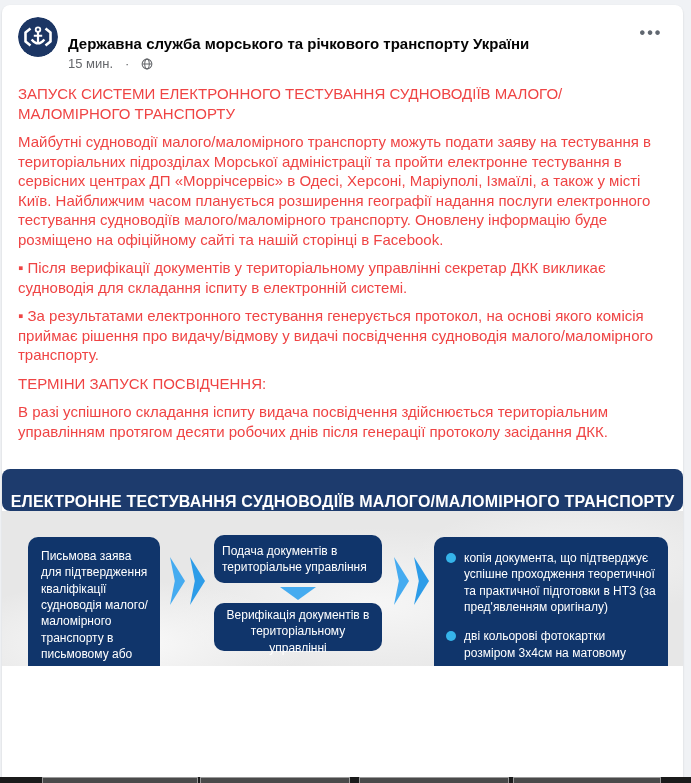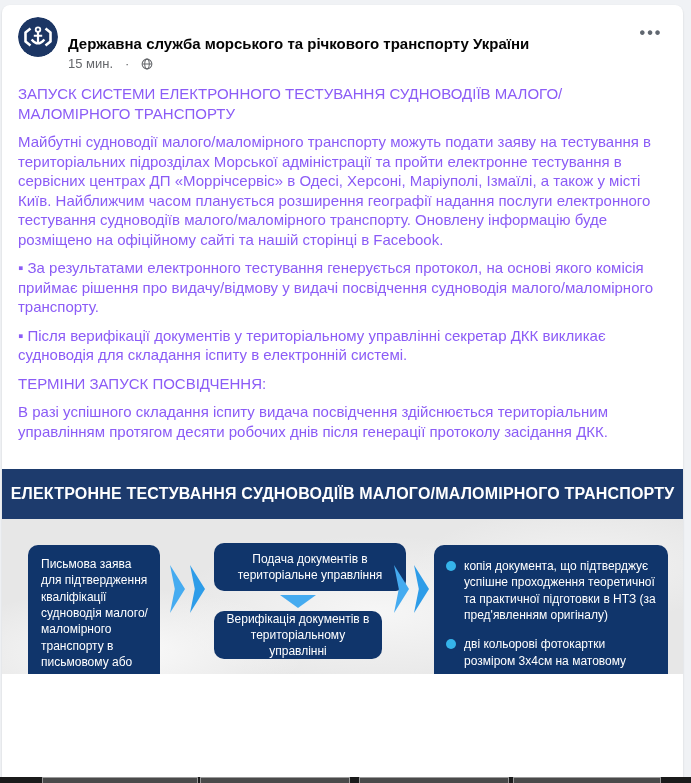--- a/index.html
+++ b/index.html
@@ -35,53 +35,54 @@
     font-size:13px; color:#65676b; line-height:16px; margin-top:2px;
   }
   .menu-btn {
     flex:0 0 auto; width:32px; height:32px; border:none; background:transparent;
     color:#606770; font-size:16px; font-weight:700; letter-spacing:2px;
     cursor:pointer; border-radius:50%; line-height:10px; padding-top:0;
   }
   
   .post-body { padding:6px 16px 8px 16px; }
   .post-body p {
-    font-size:15px; line-height:19.5px; color:#8b5cf6;
+    font-size:15px; line-height:19.5px; color:#ef4444;
     margin:0 0 9px 0; white-space:pre-wrap;
   }
   .post-body p:last-child { margin-bottom:20px; }
   
   .attachment { cursor:pointer; }
   .ig-banner {
-    height:50px; background:#1d3b6d;
-    display:flex; align-items:center; justify-content:center;
+    height:42px; background:#1d3b6d;
+    display:flex; align-items:flex-end; justify-content:center;
     padding:0 14px;
+    border-radius:8px;
   }
   .ig-banner-text {
     color:#fff; font-weight:700; font-size:16px; letter-spacing:.2px;
     text-align:center; white-space:nowrap;
   }
   .ig-body {
     position:relative; height:155px; overflow:hidden;
     background:
       radial-gradient(ellipse 260px 90px at 18% 85%, #fafafa 0%, rgba(250,250,250,0) 70%),
       radial-gradient(ellipse 300px 110px at 55% 60%, #f6f6f6 0%, rgba(246,246,246,0) 70%),
       radial-gradient(ellipse 240px 80px at 85% 30%, #f3f3f3 0%, rgba(243,243,243,0) 70%),
       #e7e7e7;
   }
   .navy-box {
     position:absolute; background:#10356b; border-radius:10px;
     color:#fff; font-size:12px; line-height:1.36; font-weight:500;
   }
   .box-left  { left:26px;  top:26px; width:132px; height:200px; padding:11px 8px 8px 13px; }
-  .box-mid-1 { left:212px; top:24px; width:192px; height:48px;
+  .box-mid-1 { left:212px; top:24px; width:168px; height:48px;
                display:flex; align-items:center; justify-content:center;
-               text-align:center; padding:4px 8px; }
+               text-align:left; padding:4px 8px; }
   .box-mid-2 { left:212px; top:92px; width:168px; height:48px;
-               display:flex; align-items:center; justify-content:center;
+               display:flex; justify-content:center;
                text-align:center; padding:4px 8px; }
   .box-right { left:432px; top:26px; width:234px; height:200px; padding:13px 10px 8px 12px; }
   .tri-down {
     position:absolute; left:278px; width:36px; height:13px; background:#45abf0;
     clip-path:polygon(0 0,100% 0,50% 100%);
   }
   .tri-1 { top:76px; }
   .chevrons { position:absolute; top:46px; display:flex; gap:5px; }
   .chev-g1 { left:168px; }
   .chev-g2 { left:392px; }
@@ -128,22 +129,22 @@
           <line x1="1.5" y1="8" x2="14.5" y2="8"></line>
         </svg>
       </div>
     </div>
     <button class="menu-btn">•••</button>
   </div>
 
   <div class="post-body">
     <p>ЗАПУСК СИСТЕМИ ЕЛЕКТРОННОГО ТЕСТУВАННЯ СУДНОВОДІЇВ МАЛОГО/МАЛОМІРНОГО ТРАНСПОРТУ</p>
     <p>Майбутні судноводії малого/маломірного транспорту можуть подати заяву на тестування в територіальних підрозділах Морської адміністрації та пройти електронне тестування в сервісних центрах ДП «Моррічсервіс» в Одесі, Херсоні, Маріуполі, Ізмаїлі, а також у місті Київ. Найближчим часом планується розширення географії надання послуги електронного тестування судноводіїв малого/маломірного транспорту. Оновлену інформацію буде розміщено на офіційному сайті та нашій сторінці в Facebook.</p>
+    <p>▪ Після верифікації документів у територіальному управлінні секретар ДКК викликає судноводія для складання іспиту в електронній системі.</p>
     <p>▪ За результатами електронного тестування генерується протокол, на основі якого комісія приймає рішення про видачу/відмову у видачі посвідчення судноводія малого/маломірного транспорту.</p>
-    <p>▪ Після верифікації документів у територіальному управлінні секретар ДКК викликає судноводія для складання іспиту в електронній системі.</p>
     <p>ТЕРМІНИ ЗАПУСК ПОСВІДЧЕННЯ:</p>
     <p>В разі успішного складання іспиту видача посвідчення здійснюється територіальним управлінням протягом десяти робочих днів після генерації протоколу засідання ДКК.</p>
   </div>
 
   <div class="attachment">
     <div class="ig-banner">
       <div class="ig-banner-text">ЕЛЕКТРОННЕ ТЕСТУВАННЯ СУДНОВОДІЇВ МАЛОГО/МАЛОМІРНОГО ТРАНСПОРТУ</div>
     </div>
     <div class="ig-body">
 

